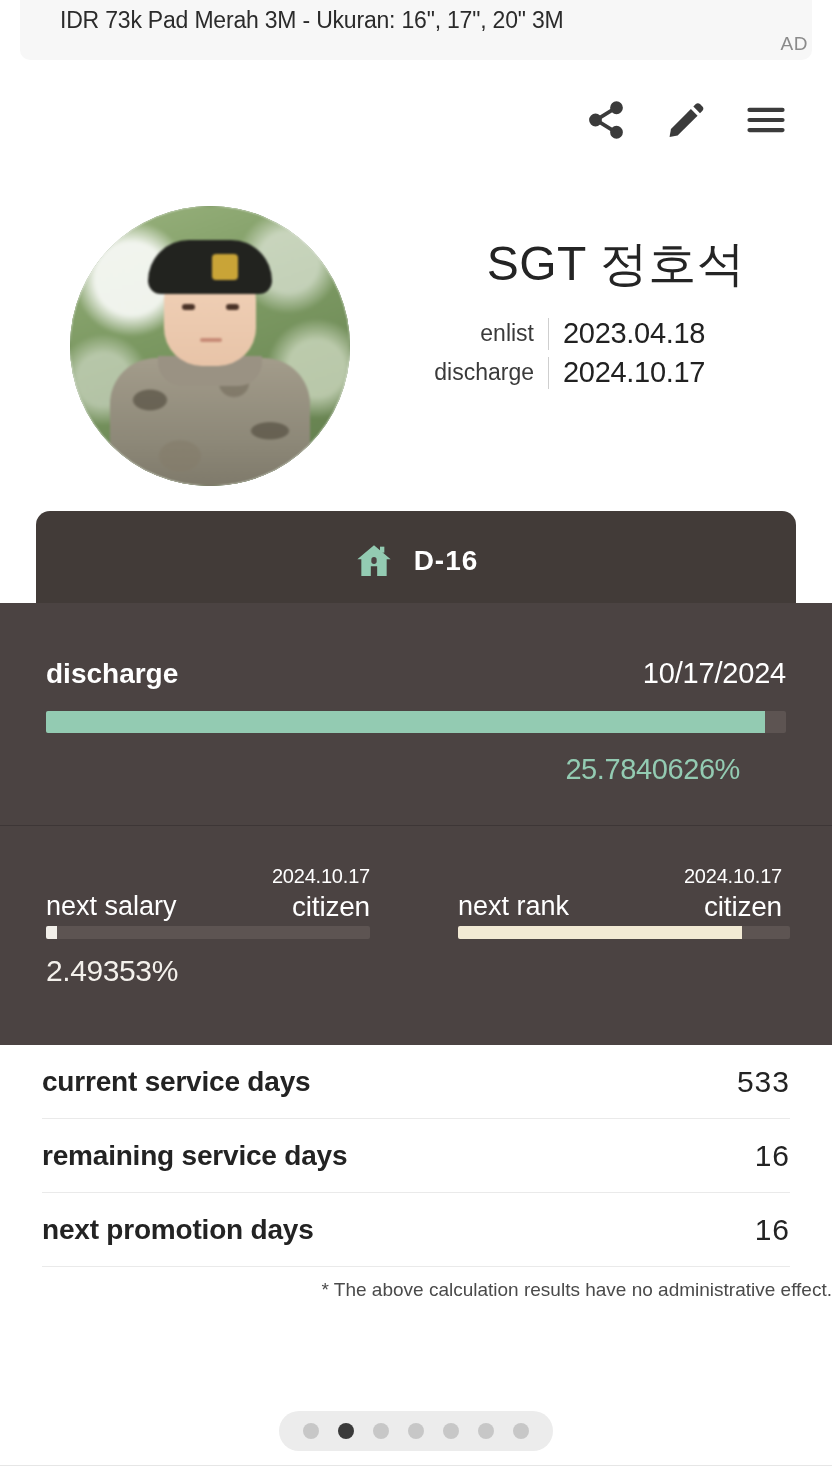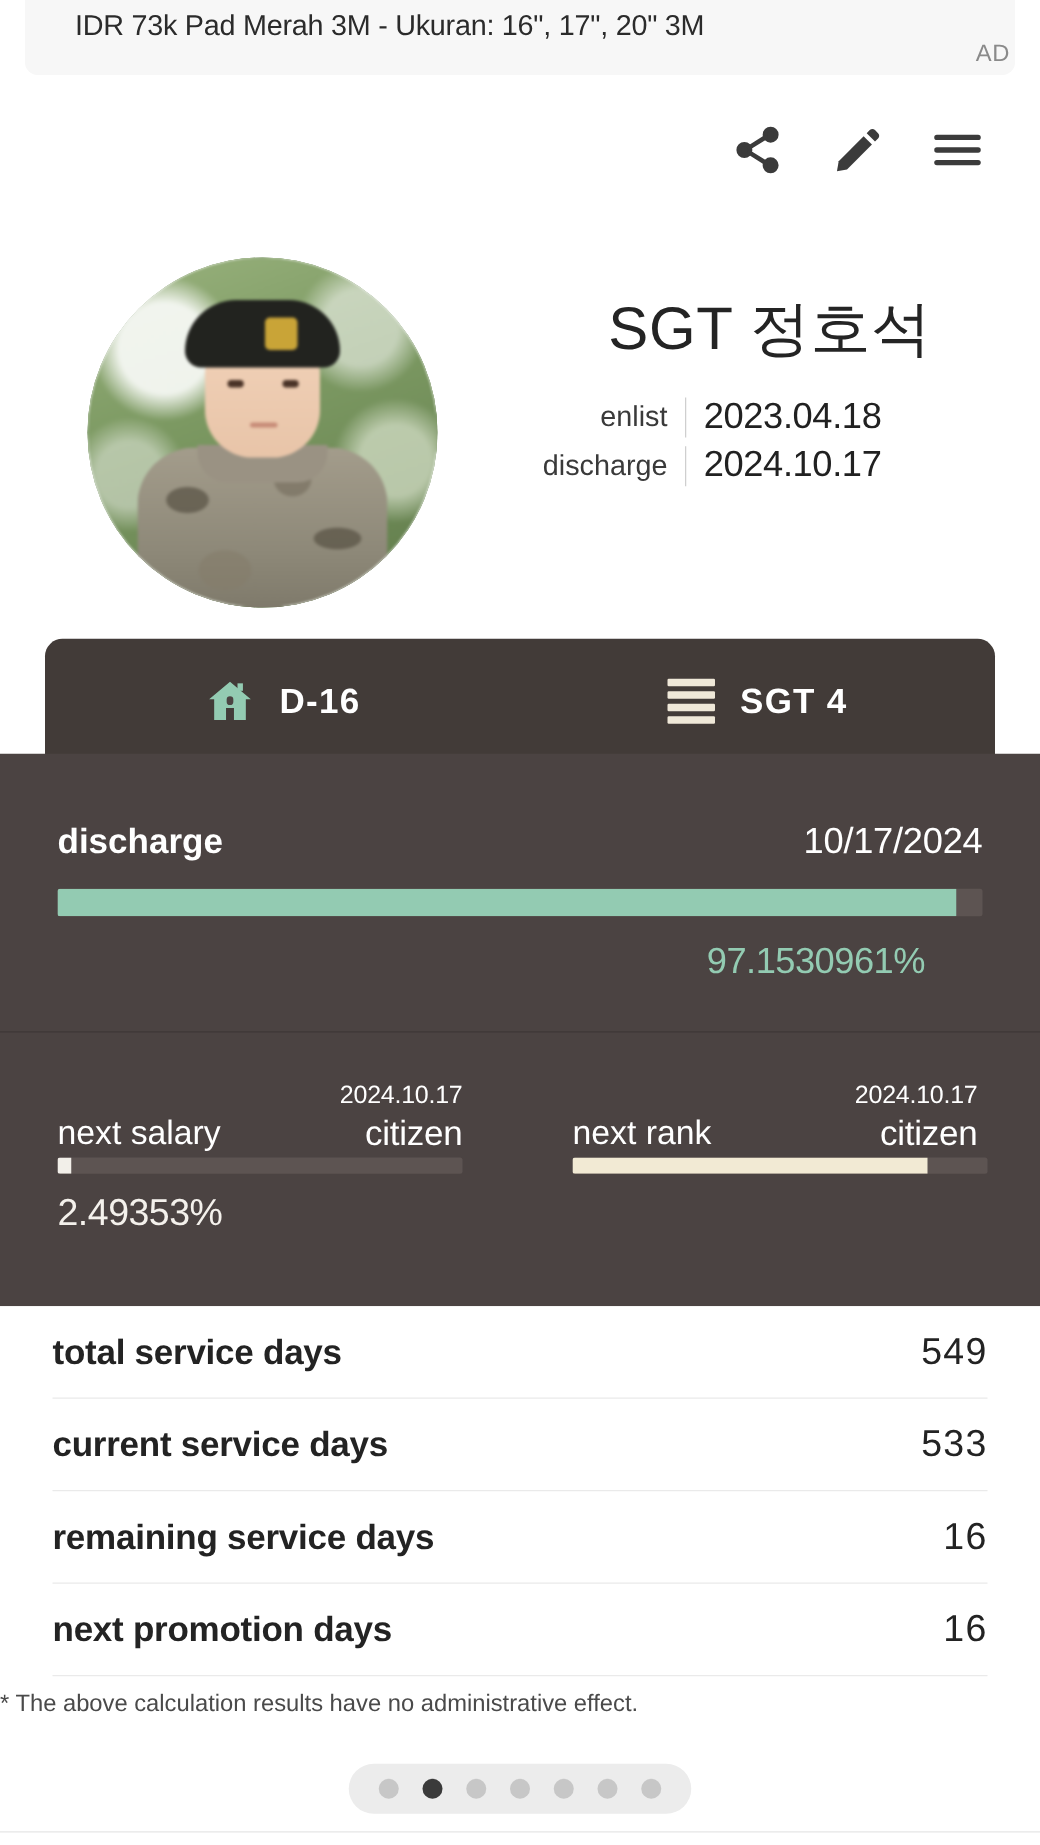--- a/index.html
+++ b/index.html
@@ -442,21 +442,21 @@
     color: #232323;
     letter-spacing: -0.2px;
   }
   .list-value {
     font-size: 30px;
     color: #232323;
     letter-spacing: 1px;
   }
   .footnote {
     margin-top: 12px;
-    text-align: left;
+    text-align: right;
     font-size: 19px;
     color: #4a4a4a;
   }
 
   
   .pager {
     position: absolute;
     left: 50%;
     transform: translateX(-50%);
     top: 1411px;
@@ -554,42 +554,33 @@
     <div class="tab">
       <span class="house-icon">
         <svg width="40" height="40" viewBox="0 0 24 24" fill="#93cbb2">
           <path d="M12 2.6 L22 11 L19.6 11 L19.6 21 L13.9 21 L13.9 15.2 L10.1 15.2 L10.1 21 L4.4 21 L4.4 11 L2 11 Z"></path>
           <rect x="15.6" y="3.4" width="2.6" height="3.6"></rect>
           <rect x="10.4" y="9.6" width="3.2" height="4.2" rx="1.6" fill="#4b4342"></rect>
         </svg>
       </span>
       <span class="tab-label">D-16</span>
     </div>
-    <div class="tab">
-      <span class="rank-icon">
-        <i></i>
-          <i></i>
-          <i></i>
-          <i></i>
-      </span>
-      <span class="tab-label">SGT 4</span>
-    </div>
   </div>
 
   <div class="dark-panel">
 
     <div class="panel-top">
       <div class="discharge-head">
         <div class="discharge-label">discharge</div>
         <div class="discharge-date">10/17/2024</div>
       </div>
       <div class="discharge-track">
         <div class="discharge-fill" id="discharge-fill" style="width: 97.1531%;"></div>
       </div>
-      <div class="discharge-pct">97.1530961%</div>
+      <div class="discharge-pct">25.7840626%</div>
       <div class="panel-divider"></div>
     </div>
 
     <div class="panel-bottom">
       <div class="metric left">
         <div class="metric-head">
           <div class="metric-name">next salary</div>
           <div class="metric-right">
             <div class="metric-date">2024.10.17</div>
             <div class="metric-status">citizen</div>
@@ -611,24 +602,20 @@
         </div>
         <div class="metric-track">
           <div class="metric-fill fill-cream" id="rank-fill" style="width: 85.5546%;"></div>
         </div>
       </div>
     </div>
   </div>
 
   <div class="list">
     <div class="list-row">
-      <span class="list-label">total service days</span>
-      <span class="list-value">549</span>
-    </div>
-    <div class="list-row">
       <span class="list-label">current service days</span>
       <span class="list-value">533</span>
     </div>
     <div class="list-row">
       <span class="list-label">remaining service days</span>
       <span class="list-value">16</span>
     </div>
     <div class="list-row">
       <span class="list-label">next promotion days</span>
       <span class="list-value">16</span>

